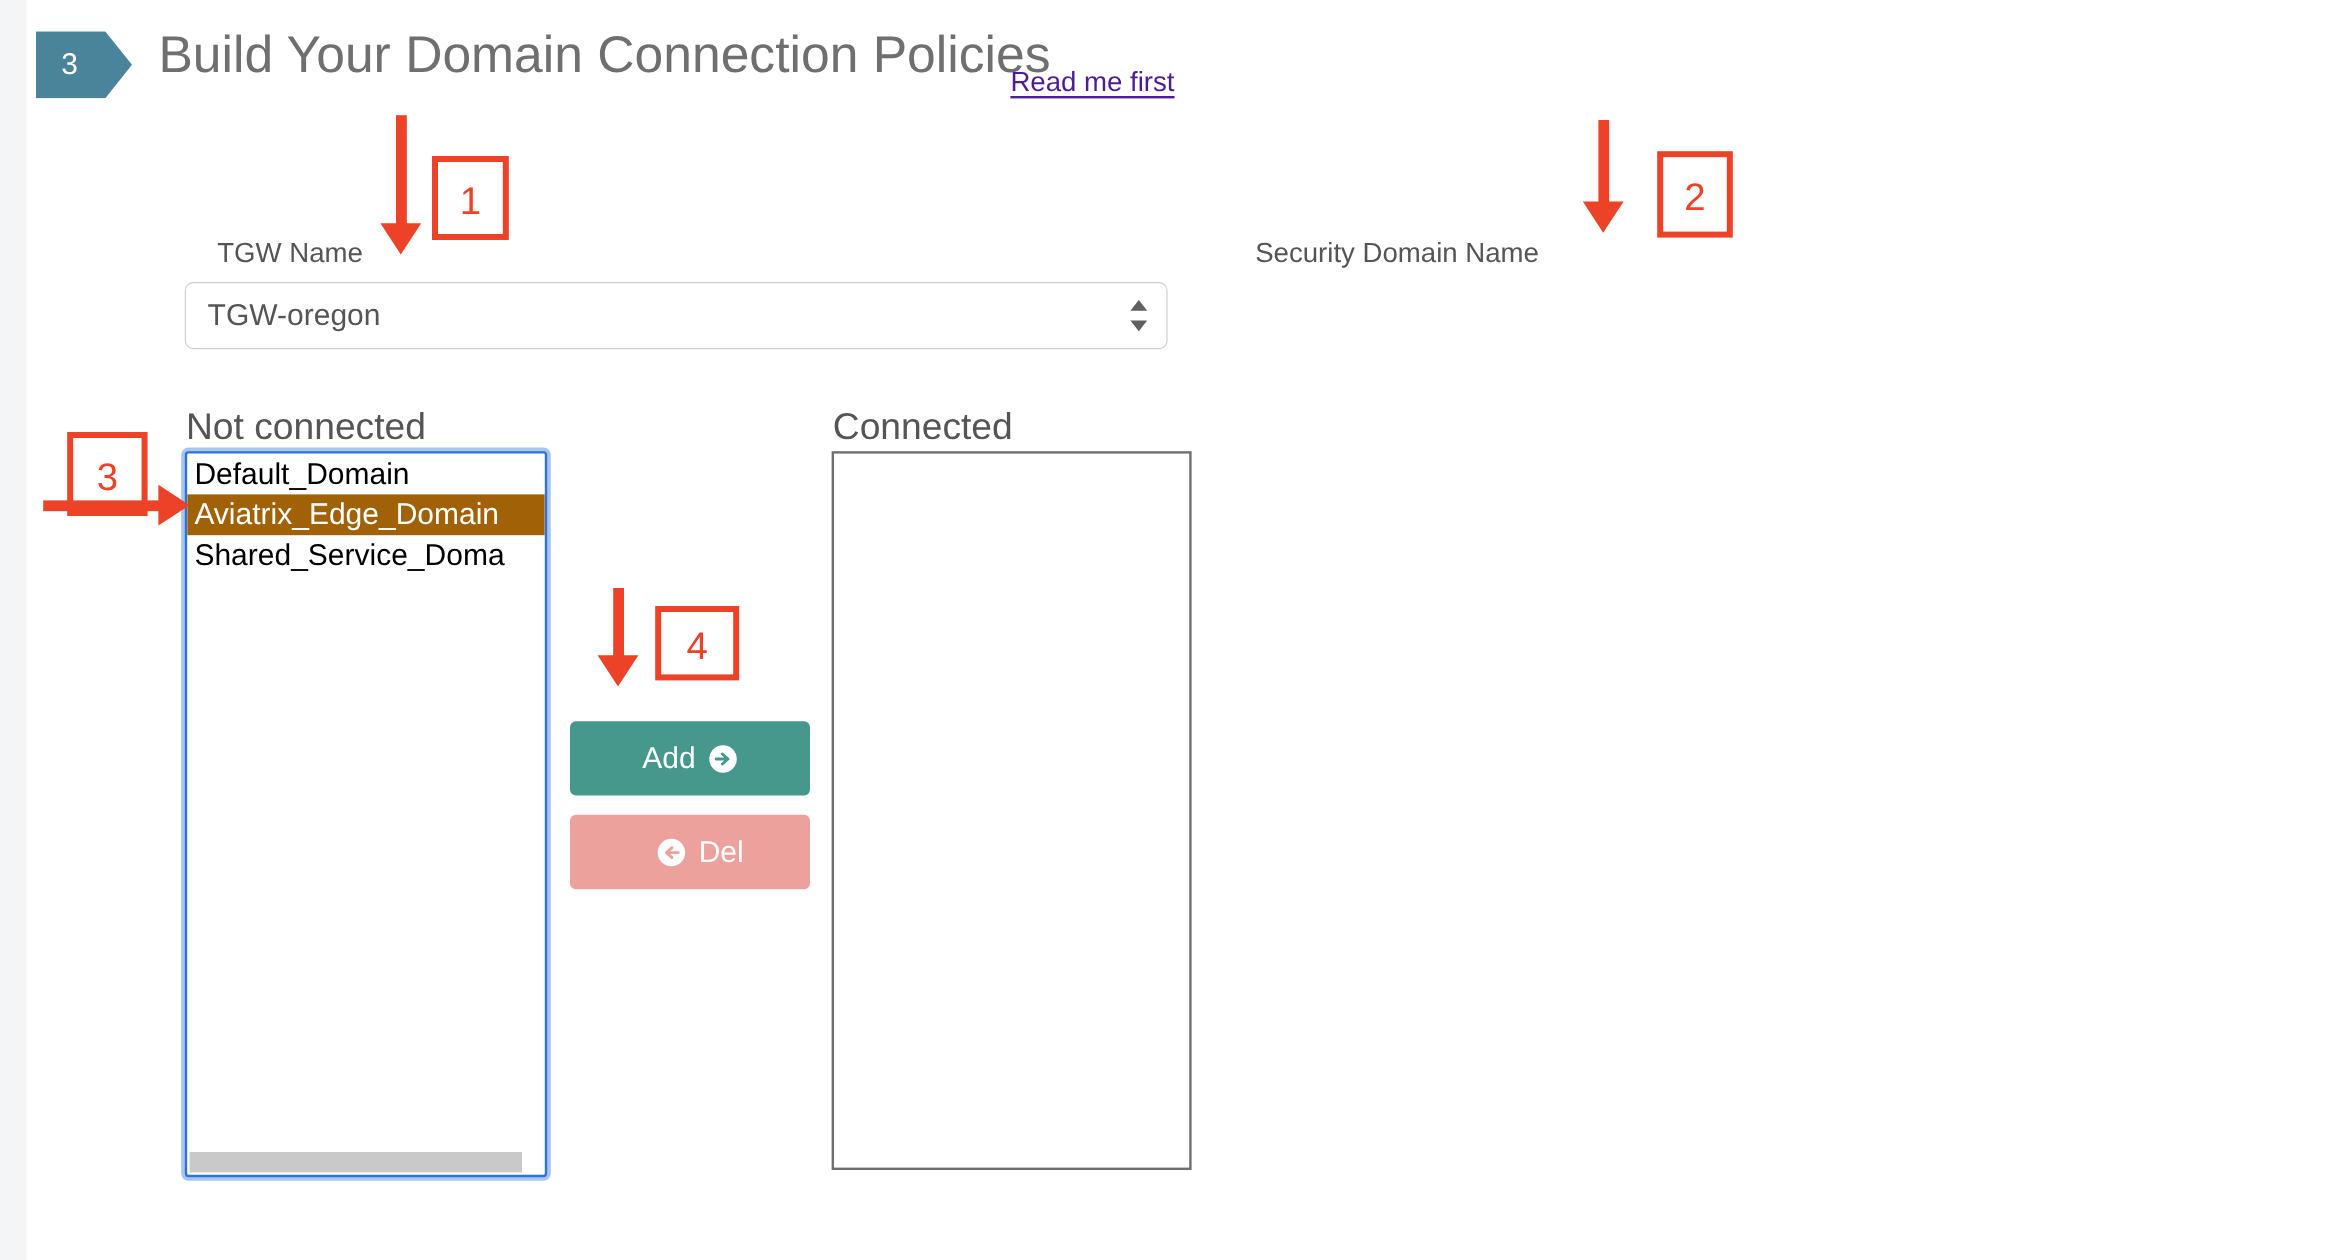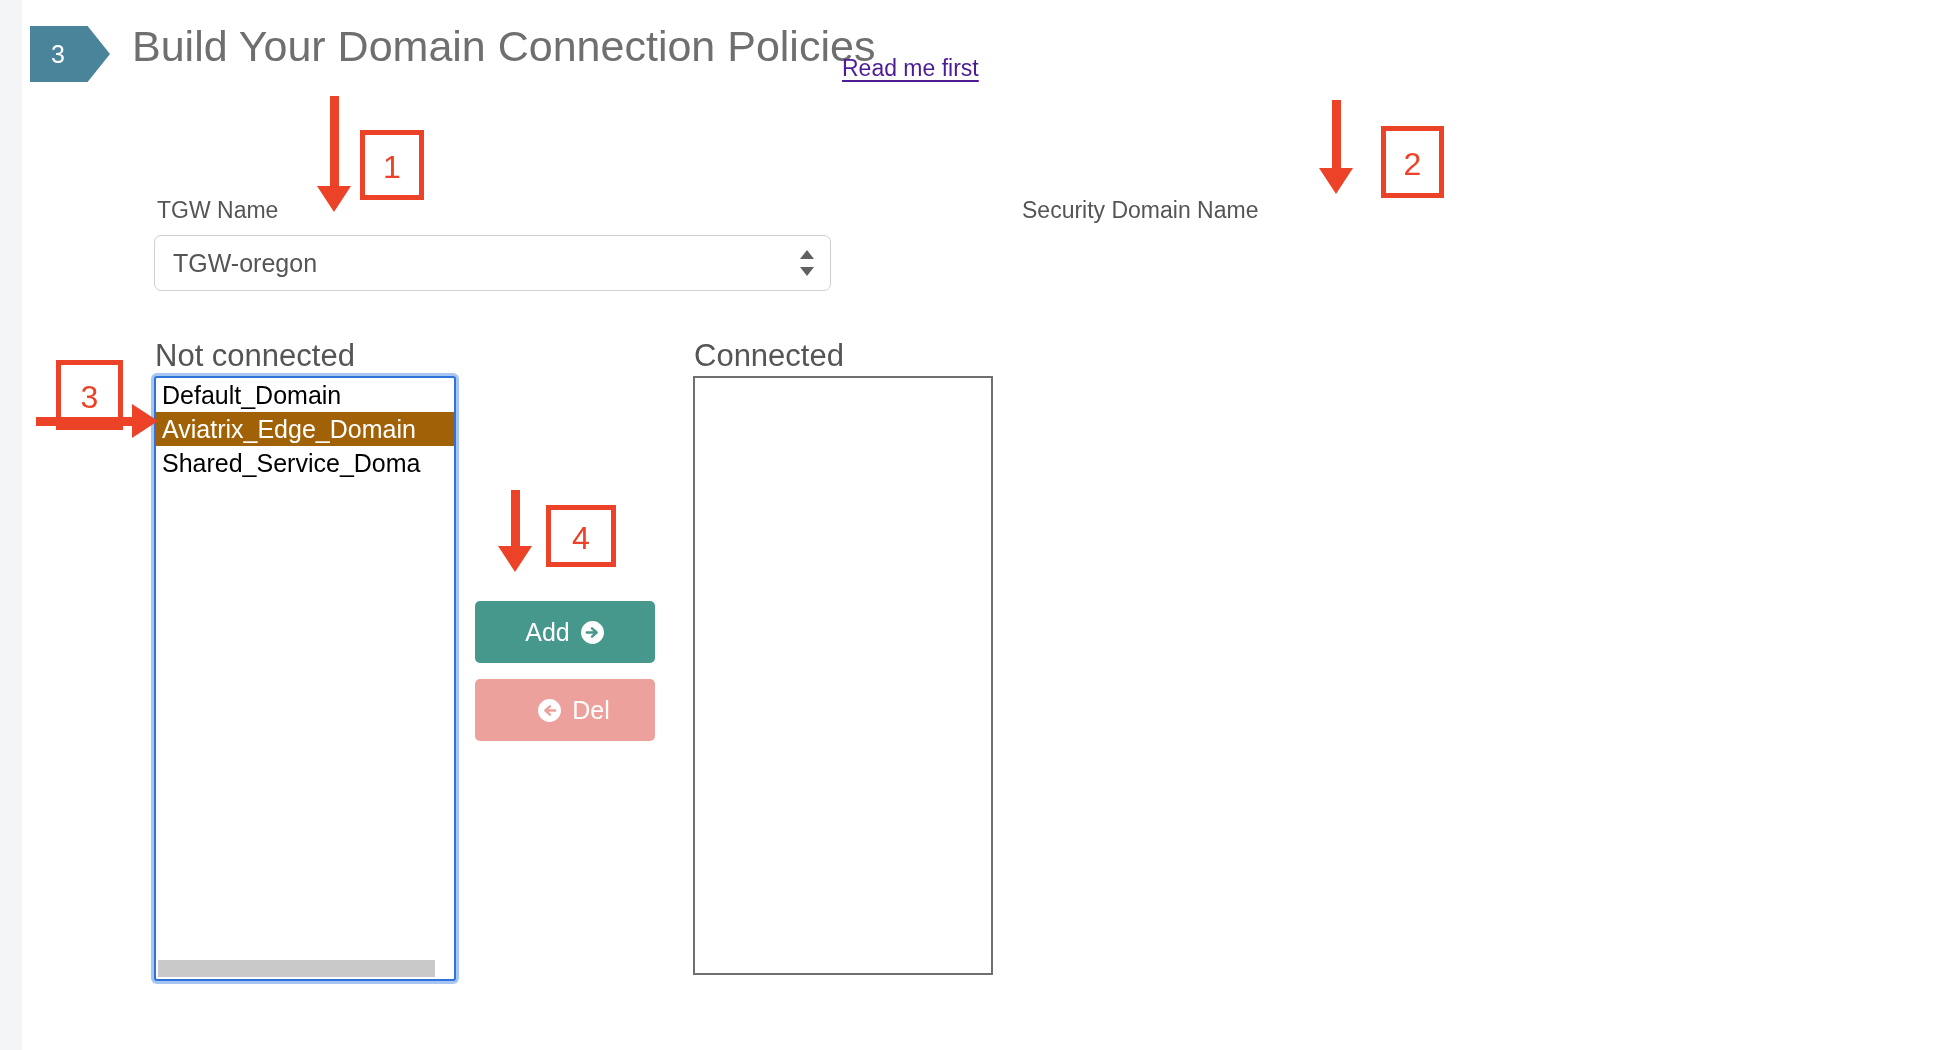--- a/index.html
+++ b/index.html
@@ -77,20 +77,21 @@
     white-space: nowrap;
     cursor: pointer;
   }
 
   
   .field-label {
     position: absolute;
     font-size: 23px;
     color: #555555;
     white-space: nowrap;
+    margin-left: 24px;
   }
   .select-box {
     position: absolute;
     box-sizing: border-box;
     height: 56px;
     background: #ffffff;
     border: 1px solid #cfcfcf;
     border-radius: 7px;
     font-size: 25px;
     color: #555555;
@@ -120,21 +121,21 @@
   .select-arrows .up {
     top: 1px;
     border-bottom: 9px solid #606060;
   }
   .select-arrows .down {
     bottom: 1px;
     border-top: 9px solid #606060;
   }
 
   #tgw-label   { left: 135px; top: 197px; }
-  #tgw-select  { left: 132px; top: 235px; width: 677px; }
+  #tgw-select  { left: 132px; top: 235px; width: 819px; }
   #sdn-label   { left: 1000px; top: 197px; }
   #sdn-select  { left: 998px; top: 235px; width: 805px; }
 
   
   .list-label {
     position: absolute;
     font-size: 31px;
     color: #555555;
     white-space: nowrap;
   }
@@ -190,21 +191,21 @@
     box-sizing: border-box;
     background: #ffffff;
     border: 2px solid #6f6f6f;
     cursor: pointer;
   }
 
   
   .xfer-button {
     position: absolute;
     left: 453px;
-    width: 180px;
+    width: 200px;
     height: 62px;
     border: none;
     border-radius: 5px;
     color: #ffffff;
     font-family: "Liberation Sans", sans-serif;
     font-size: 25px;
     cursor: pointer;
     display: flex;
     align-items: center;
     justify-content: center;

